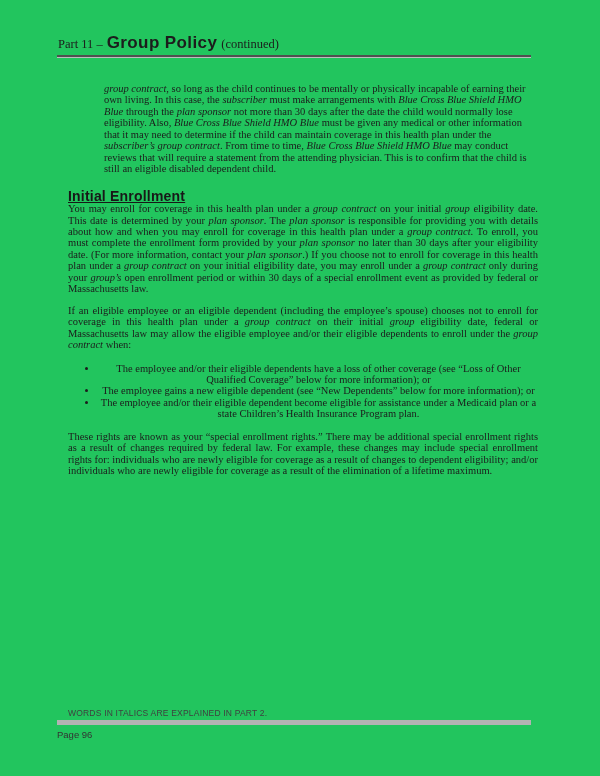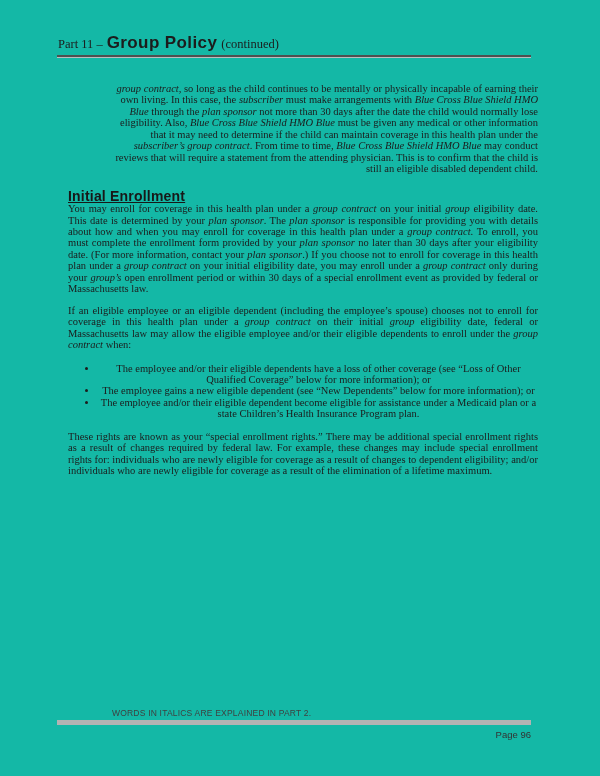--- a/index.html
+++ b/index.html
@@ -1,20 +1,20 @@
 <!DOCTYPE html>
 <html><head>
 <meta charset="utf-8">
 <style>
   html, body { margin: 0; padding: 0; background: #ffffff; }
   .page {
     position: relative;
     width: 600px;
     height: 776px;
-    background: #14b8a6;
+    background: #22c55e;
     font-family: "Liberation Serif", serif;
     color: #1c1c1c;
     overflow: hidden;
   }
 
   
   .hdr {
     position: absolute;
     top: 33px;
     left: 58px;
@@ -47,21 +47,21 @@
   
   .content {
     position: absolute;
     top: 83px;
     left: 68px;
     width: 470px;
     font-size: 10.5px;
     line-height: 11.45px;
   }
   .para { margin: 0 0 10px 0; text-align: justify; }
-  .para.cont { margin-left: 36px; text-align: right; margin-bottom: 9px; }
+  .para.cont { margin-left: 36px; text-align: left; margin-bottom: 9px; }
   .para.intro { margin-bottom: 12px; }
   .section-heading {
     font-family: "Liberation Sans", sans-serif;
     font-weight: bold;
     font-size: 15.5px;
     letter-spacing: 0.2px;
     margin: 14px 0 3px 0;
     color: #181818;
   }
   .sub-heading {
@@ -84,36 +84,35 @@
 
   
   .footer-note {
     position: absolute;
     top: 708px;
     left: 68px;
     font-family: "Liberation Sans", sans-serif;
     font-size: 8.5px;
     letter-spacing: 0.2px;
     color: #3f3f3f;
-    margin-left: 44px;
   }
   .footer-bar {
     position: absolute;
     top: 720px;
     left: 57px;
     width: 474px;
     height: 5px;
     background: #b3b3b3;
   }
   .page-number {
     position: absolute;
     top: 729px;
     left: 57px;
     width: 474px;
-    text-align: right;
+    text-align: left;
     font-family: "Liberation Sans", sans-serif;
     font-size: 9.5px;
     color: #333333;
   }
 </style>
 </head>
 <body>
 
 <div class="page">
 

